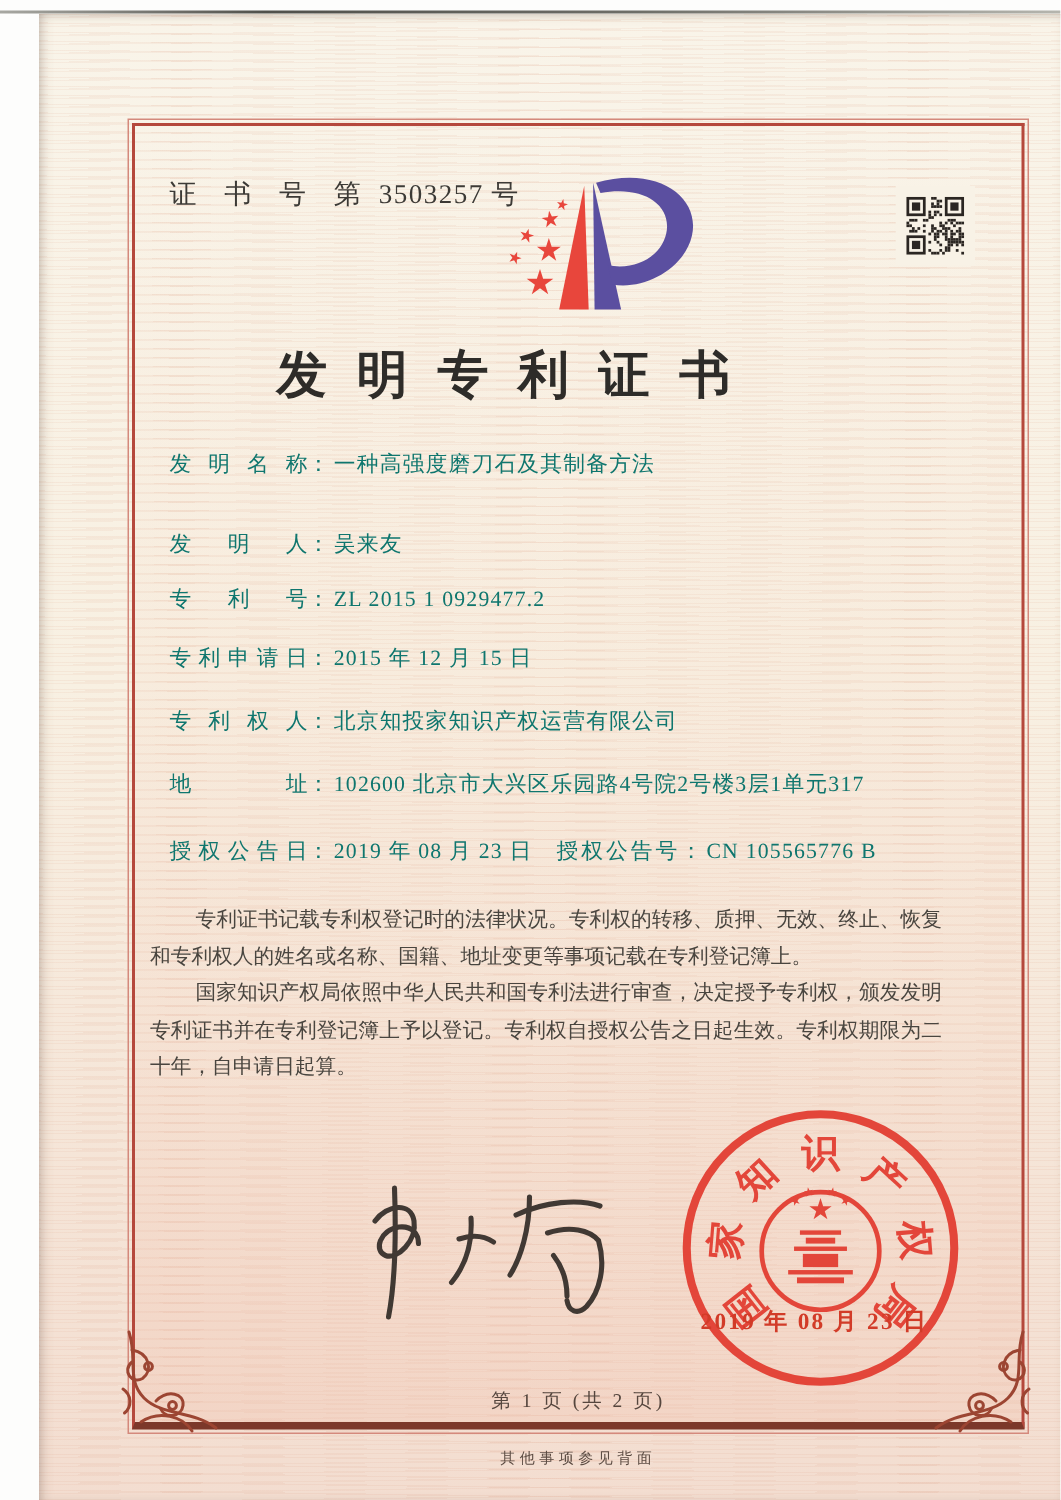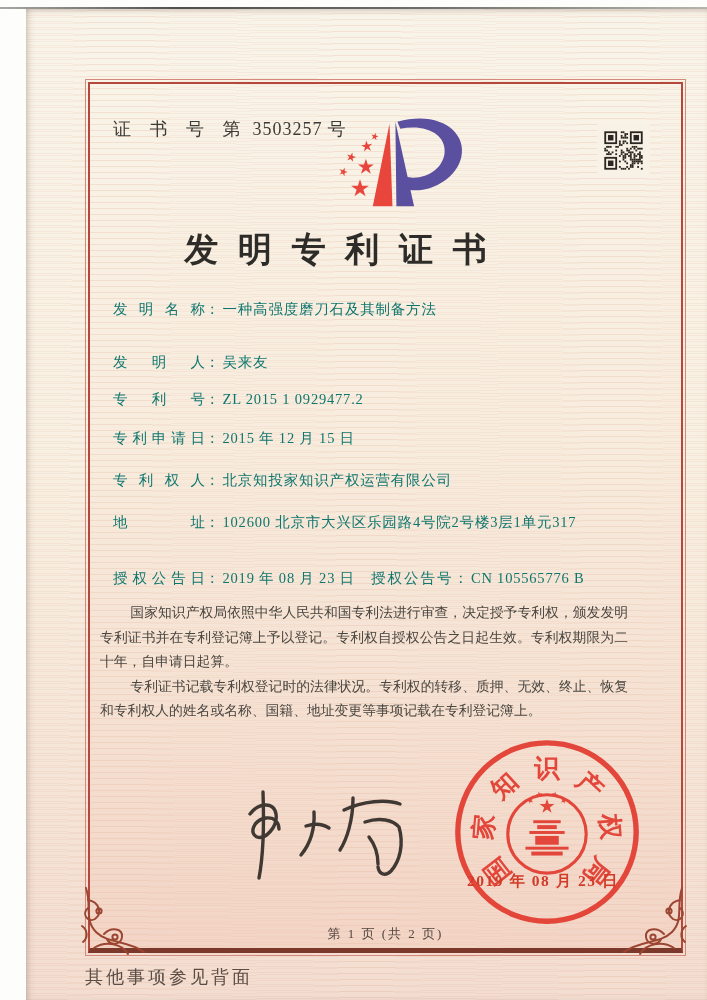--- a/index.html
+++ b/index.html
@@ -34,42 +34,42 @@
   .title { position:absolute; left:85px; top:227px; width:501px; text-align:center;
     font-size:34px; font-weight:bold; color:#2e2c29; letter-spacing:0.58em; text-indent:0.58em; z-index:4; }
 
   .fields { position:absolute; left:113px; top:300px; width:540px; z-index:4; color:#0f766e; }
   .field-row { font-size:14.5px; height:19px; white-space:nowrap; }
   .field-row:nth-child(2){ margin-top:34px; }
   .field-row:nth-child(3){ margin-top:18px; }
   .field-row:nth-child(4){ margin-top:20px; }
   .field-row:nth-child(5){ margin-top:23px; }
   .field-row:nth-child(6){ margin-top:23px; }
-  .field-row:nth-child(7){ margin-top:37px; }
+  .field-row:nth-child(7){ margin-top:26px; }
   .flabel { display:inline-block; width:92px; text-align:justify; text-align-last:justify; vertical-align:bottom; }
   .colon { margin-right:3px; }
   .fvalue { letter-spacing:0.8px; }
   .flabel2 { margin-left:16px; letter-spacing:2px; }
 
   .paras { position:absolute; left:100px; top:601px; width:528px; z-index:4;
     font-size:13.8px; line-height:24.5px; color:#49453f; text-align:justify; }
   .paras p { text-indent:2.2em; }
 
   .sig-block { position:absolute; left:130px; top:816px; z-index:4; font-size:16.5px;
     color:#38342f; line-height:31px; }
   .signature { position:absolute; left:222px; top:782px; z-index:4; }
 
   .seal { position:absolute; left:449px; top:734px; width:196px; height:196px; z-index:4; opacity:0.92; }
   .seal-date { position:absolute; left:467px; top:871px; z-index:5; font-size:15.5px;
     color:#d23b28; letter-spacing:1.5px; font-weight:bold; white-space:nowrap; }
 
   .pageno { position:absolute; left:85px; top:925px; width:601px; text-align:center;
     font-size:13px; color:#55463e; z-index:4; letter-spacing:2px; }
-  .footnote { position:absolute; left:85px; top:965px; width:601px; 
-    font-size:18px; color:#5c4c43; z-index:4; letter-spacing:3px; }
+  .footnote { position:absolute; left:85px; top:965px; width:601px; text-align:center;
+    font-size:10px; color:#5c4c43; z-index:4; letter-spacing:3px; }
 
   #seal-text text { font-size:26px; font-weight:bold; fill:#e23a2e;
     font-family:"Liberation Serif","DejaVu Serif",serif; }
 </style>
 </head>
 <body>
 
 <div class="scan">
   <div class="scan-top-line"></div>
   <div class="paper"></div>
@@ -253,22 +253,22 @@
       <div class="field-row"><span class="flabel">发明名称</span><span class="colon">：</span><span class="fvalue">一种高强度磨刀石及其制备方法</span></div>
       <div class="field-row"><span class="flabel">发明人</span><span class="colon">：</span><span class="fvalue">吴来友</span></div>
       <div class="field-row"><span class="flabel">专利号</span><span class="colon">：</span><span class="fvalue">ZL 2015 1 0929477.2</span></div>
       <div class="field-row"><span class="flabel">专利申请日</span><span class="colon">：</span><span class="fvalue">2015 年 12 月 15 日</span></div>
       <div class="field-row"><span class="flabel">专利权人</span><span class="colon">：</span><span class="fvalue">北京知投家知识产权运营有限公司</span></div>
       <div class="field-row"><span class="flabel">地址</span><span class="colon">：</span><span class="fvalue">102600 北京市大兴区乐园路4号院2号楼3层1单元317</span></div>
       <div class="field-row"><span class="flabel">授权公告日</span><span class="colon">：</span><span class="fvalue">2019 年 08 月 23 日</span><span class="flabel2">授权公告号</span><span class="colon">：</span><span class="fvalue">CN 105565776 B</span></div>
     </div>
 
   <div class="paras">
+    <p>专利证书记载专利权登记时的法律状况。专利权的转移、质押、无效、终止、恢复和专利权人的姓名或名称、国籍、地址变更等事项记载在专利登记簿上。</p>
     <p>国家知识产权局依照中华人民共和国专利法进行审查，决定授予专利权，颁发发明专利证书并在专利登记簿上予以登记。专利权自授权公告之日起生效。专利权期限为二十年，自申请日起算。</p>
-    <p>专利证书记载专利权登记时的法律状况。专利权的转移、质押、无效、终止、恢复和专利权人的姓名或名称、国籍、地址变更等事项记载在专利登记簿上。</p>
   </div>
 
 
   <svg class="signature" width="195" height="100" viewBox="0 0 195 100">
     <g stroke="#332d28" fill="none" stroke-width="3.4" stroke-linecap="round" opacity="0.93">
       <path d="M28,32 c8,-11 24,-13 26,0 c2,13 -11,26 -19,23 c-8,-3 -4,-17 9,-19 c9,-1 13,5 13,11"></path>
       <path d="M41,10 c1,28 1,60 -4,86"></path>
       <path d="M84,44 c9,-3 17,-2 23,2"></path>
       <path d="M92,30 c1,17 -4,32 -13,43"></path>
       <path d="M122,28 c19,-9 42,-11 56,-6"></path>

